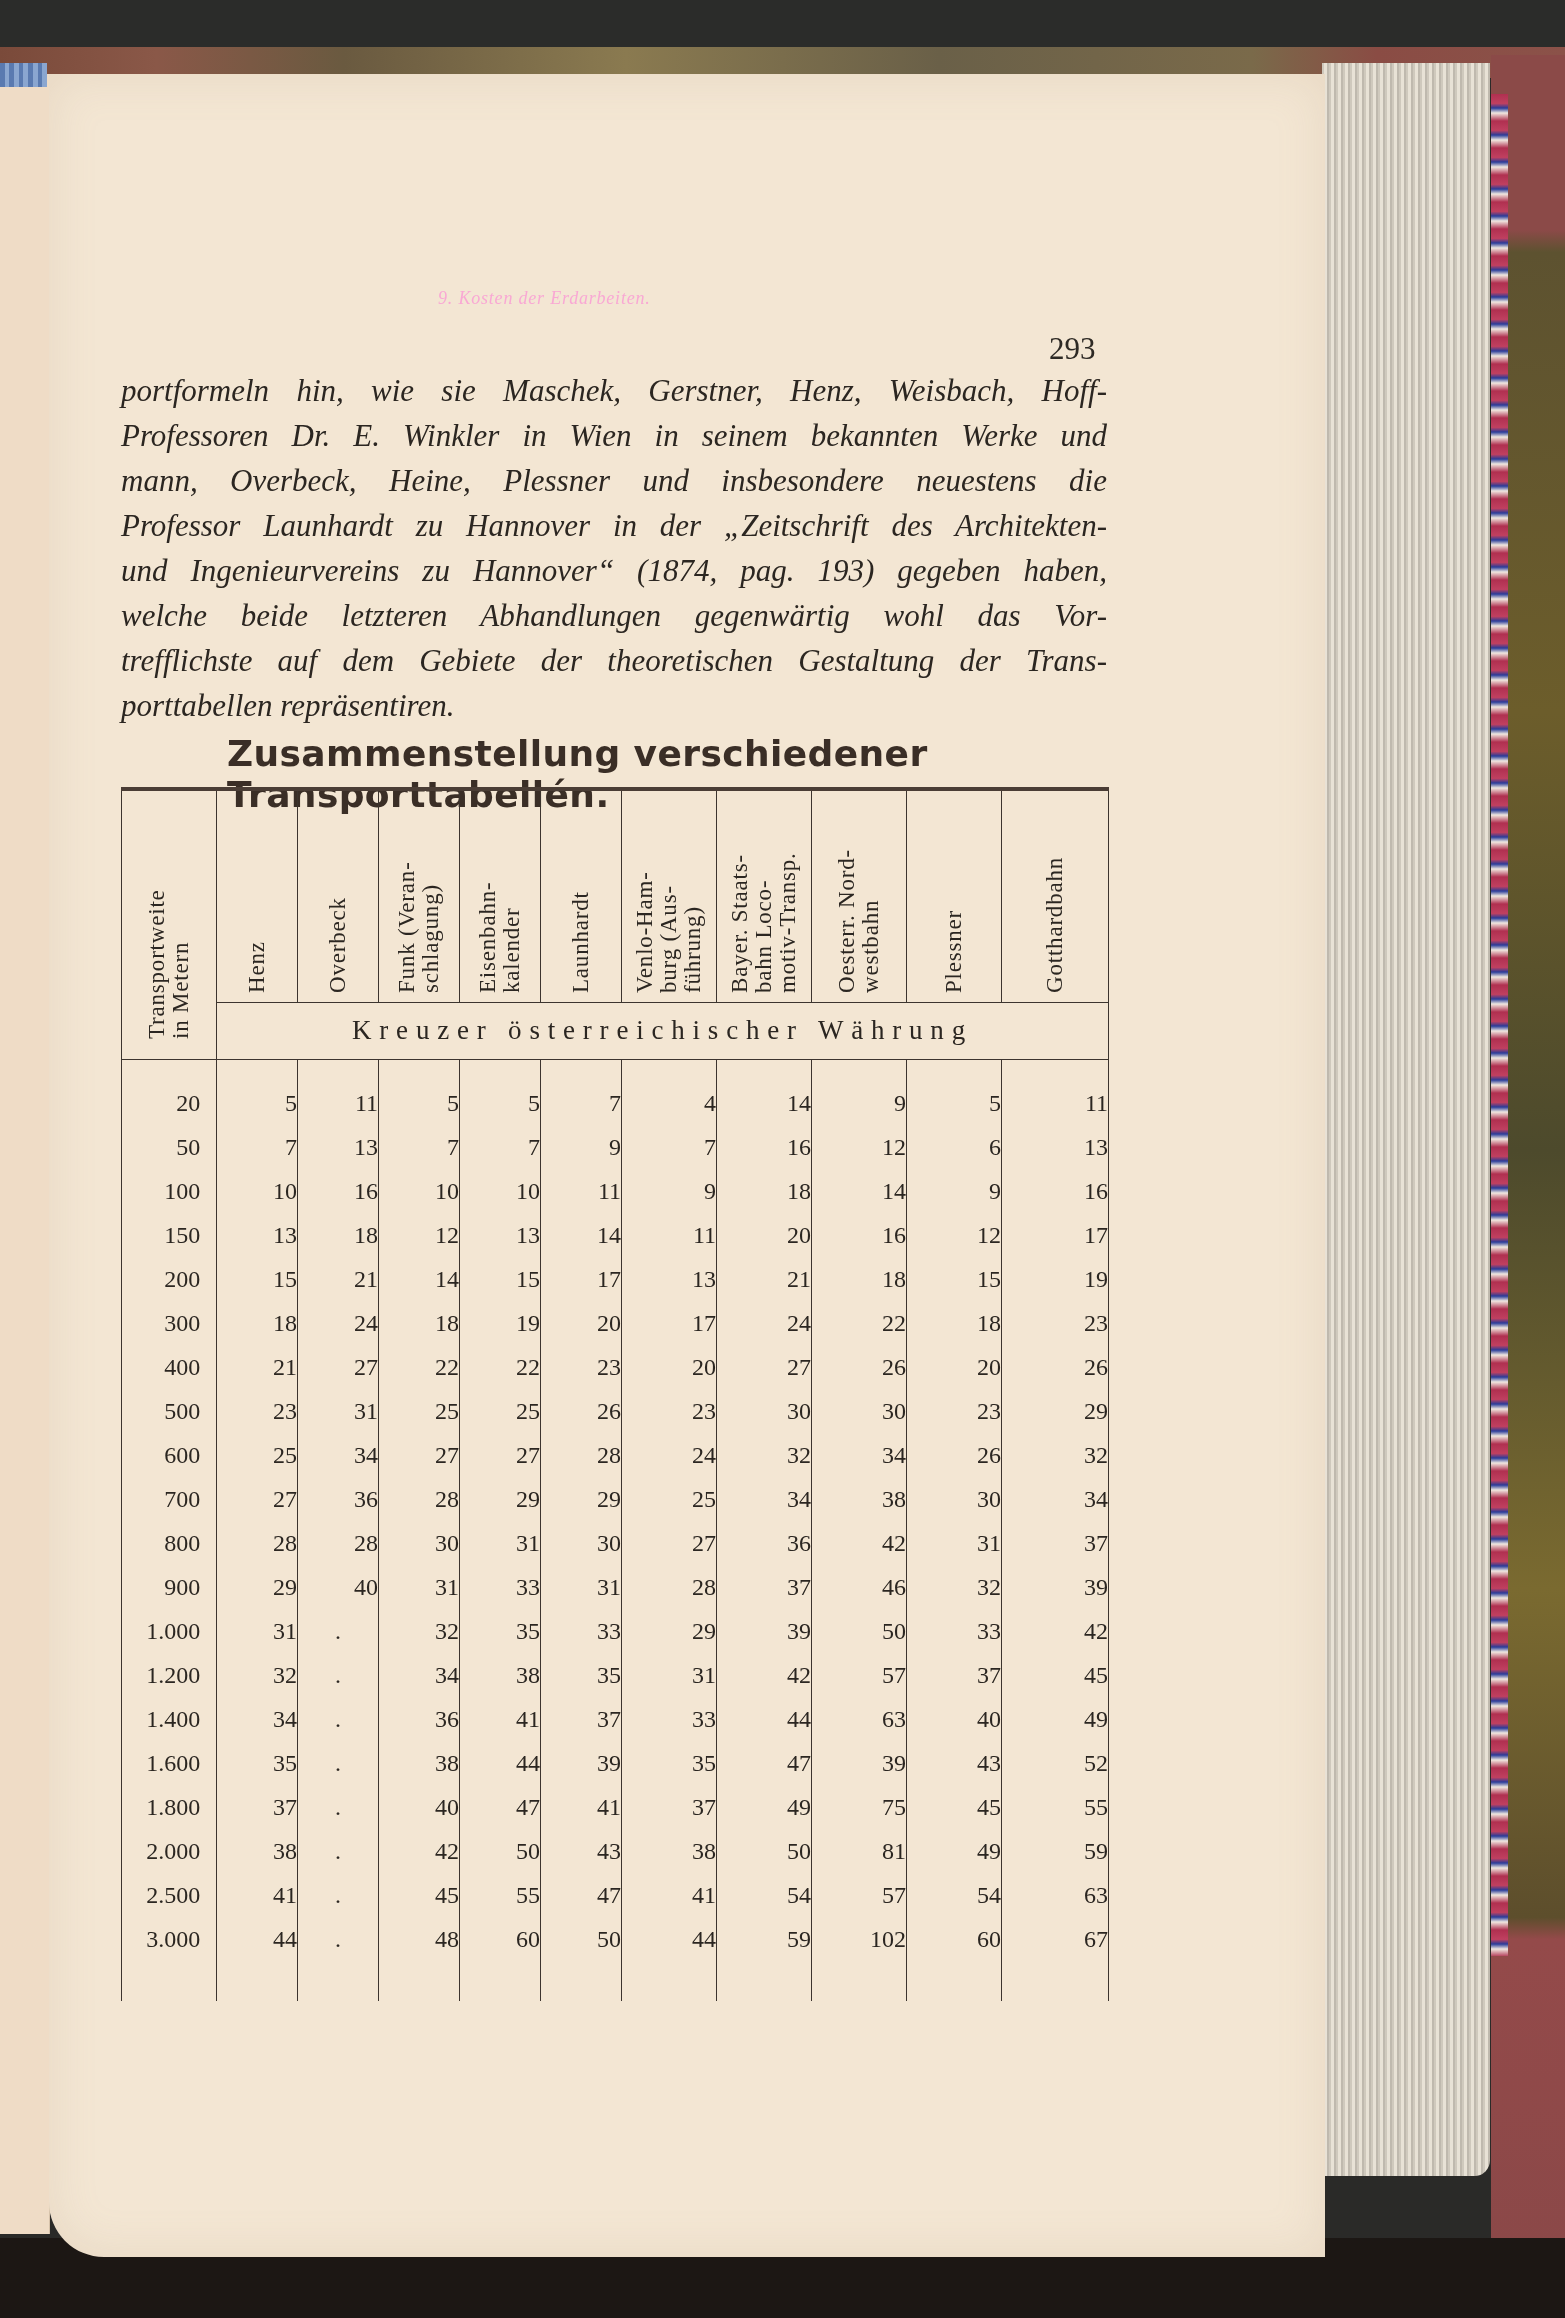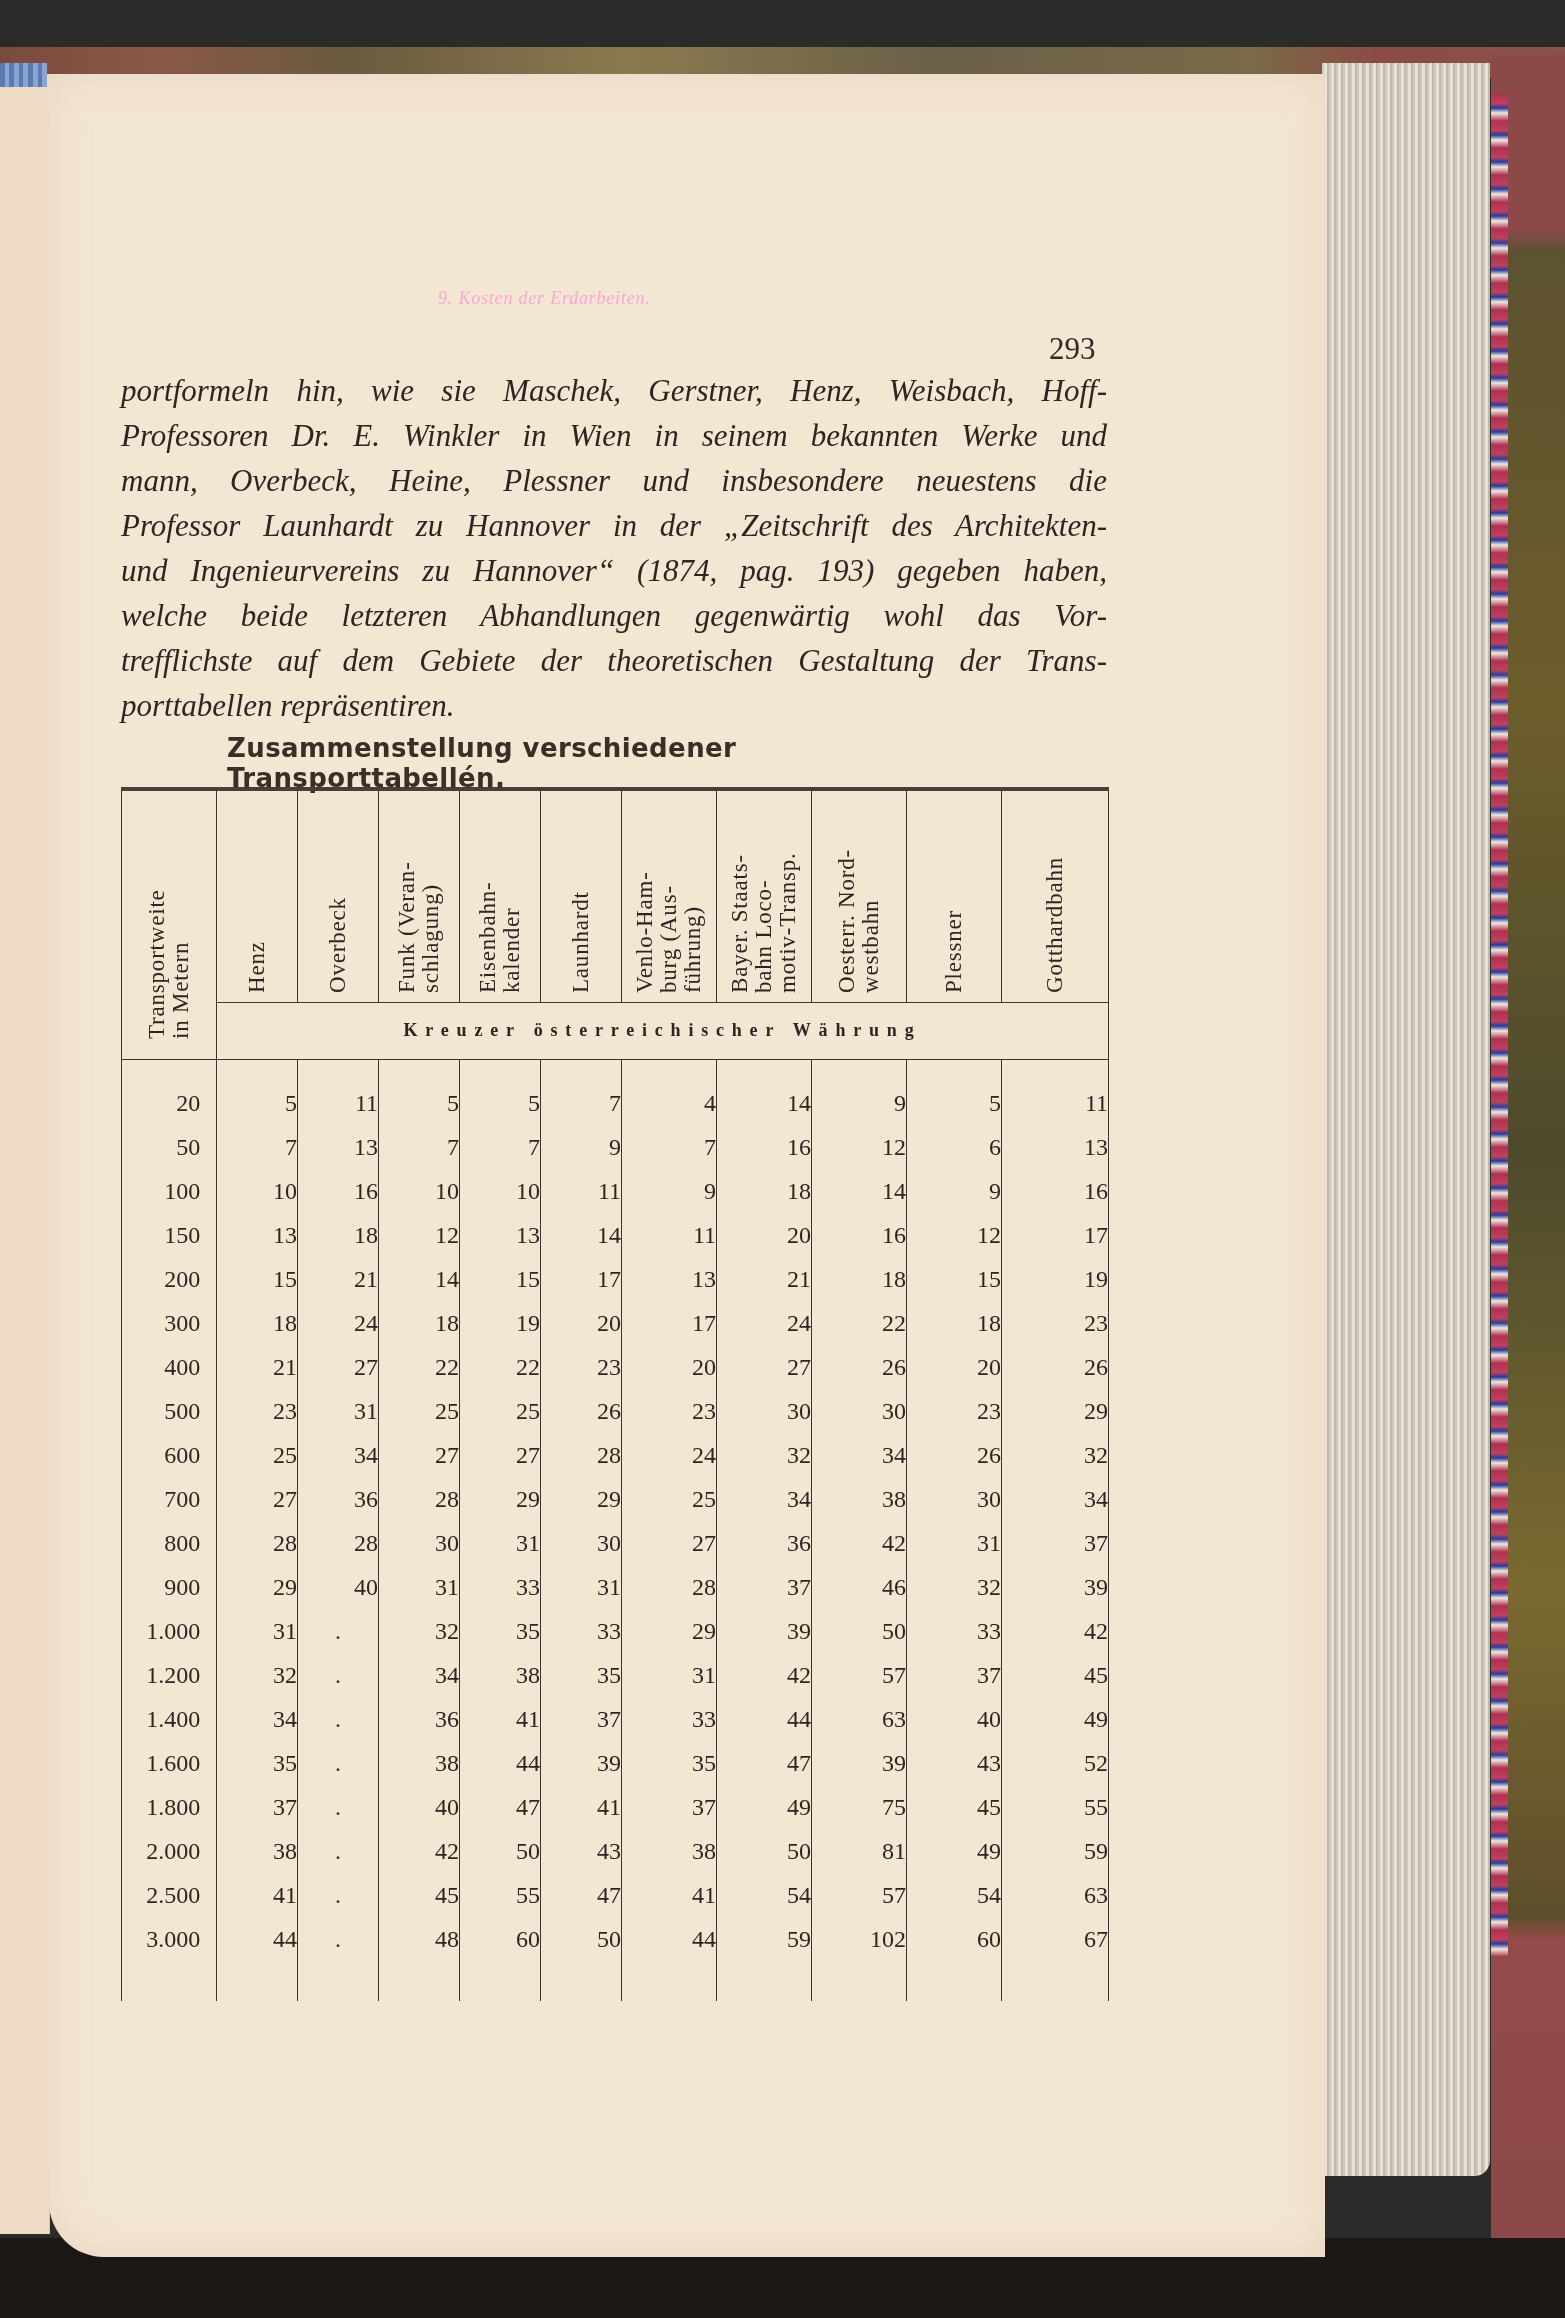--- a/index.html
+++ b/index.html
@@ -52,42 +52,42 @@
     margin-top: 48px;
   }
   .body-text {
     position: absolute; left: 121px; top: 368px; width: 986px;
     font-family: "Liberation Serif", serif; font-size: 31px; line-height: 45px; color: #2b2621; font-style: italic;
   }
   .body-text .line { display: block; text-align: justify; text-align-last: justify; white-space: nowrap; }
   .body-text .line.last { text-align-last: left; }
   .table-title {
     position: absolute; top: 733px; left: 227px; width: 783px;
-    font-family: "DejaVu Sans", sans-serif; font-weight: bold; font-size: 26px; color: #3a2e26;
+    font-family: "DejaVu Sans", sans-serif; font-weight: bold; font-size: 36px; color: #3a2e26;
     letter-spacing: 0.4px;
   }
   .table-wrap { position: absolute; left: 121px; top: 787px; width: 988px; }
   .rule-top { height: 3.9px; background: #4a3d35; width: 100%; }
   table.transport {
     border-collapse: collapse; width: 100%; table-layout: fixed;
     font-family: "Liberation Serif", serif; color: #2b2621;
   }
   table.transport th, table.transport td { border-left: 1.2px solid #3c342e; padding: 0; }
   table.transport th:first-child, table.transport td:first-child { border-left: 1.2px solid #3c342e; }
   table.transport tr > *:last-child { border-right: 1.2px solid #3c342e; }
   .hdr-cell { height: 211px; position: relative; vertical-align: bottom; border-bottom: 1.2px solid #3c342e; }
   .vtext {
     position: absolute; left: 50%; bottom: 9.4px;
     transform-origin: left bottom; transform: rotate(-90deg) translateY(50%);
     white-space: nowrap; font-size: 23px; line-height: 24px; font-weight: normal; text-align: left;
     letter-spacing: 0.8px;
   }
   .vtext.first { bottom: 20.3px; }
   .unit-cell {
-    height: 56px; text-align: center; font-size: 18px; letter-spacing: 7.8px; font-weight: bold;
+    height: 56px; text-align: center; font-size: 27px; letter-spacing: 7.8px; font-weight: normal;
     border-bottom: 1.2px solid #3c342e;
   }
   .dist-head { position: relative; border-bottom: 1.2px solid #3c342e; }
   tbody td { height: 44px; text-align: right; font-size: 24px; padding-right: 11px; }
   tbody td.dist { padding-right: 15.7px; }
   tbody tr.first td { padding-top: 22px; }
   tbody tr.tail td { height: 39px; }
   .dot { padding-right: 15.7px; text-align: center !important; }
 </style>
 </head>

